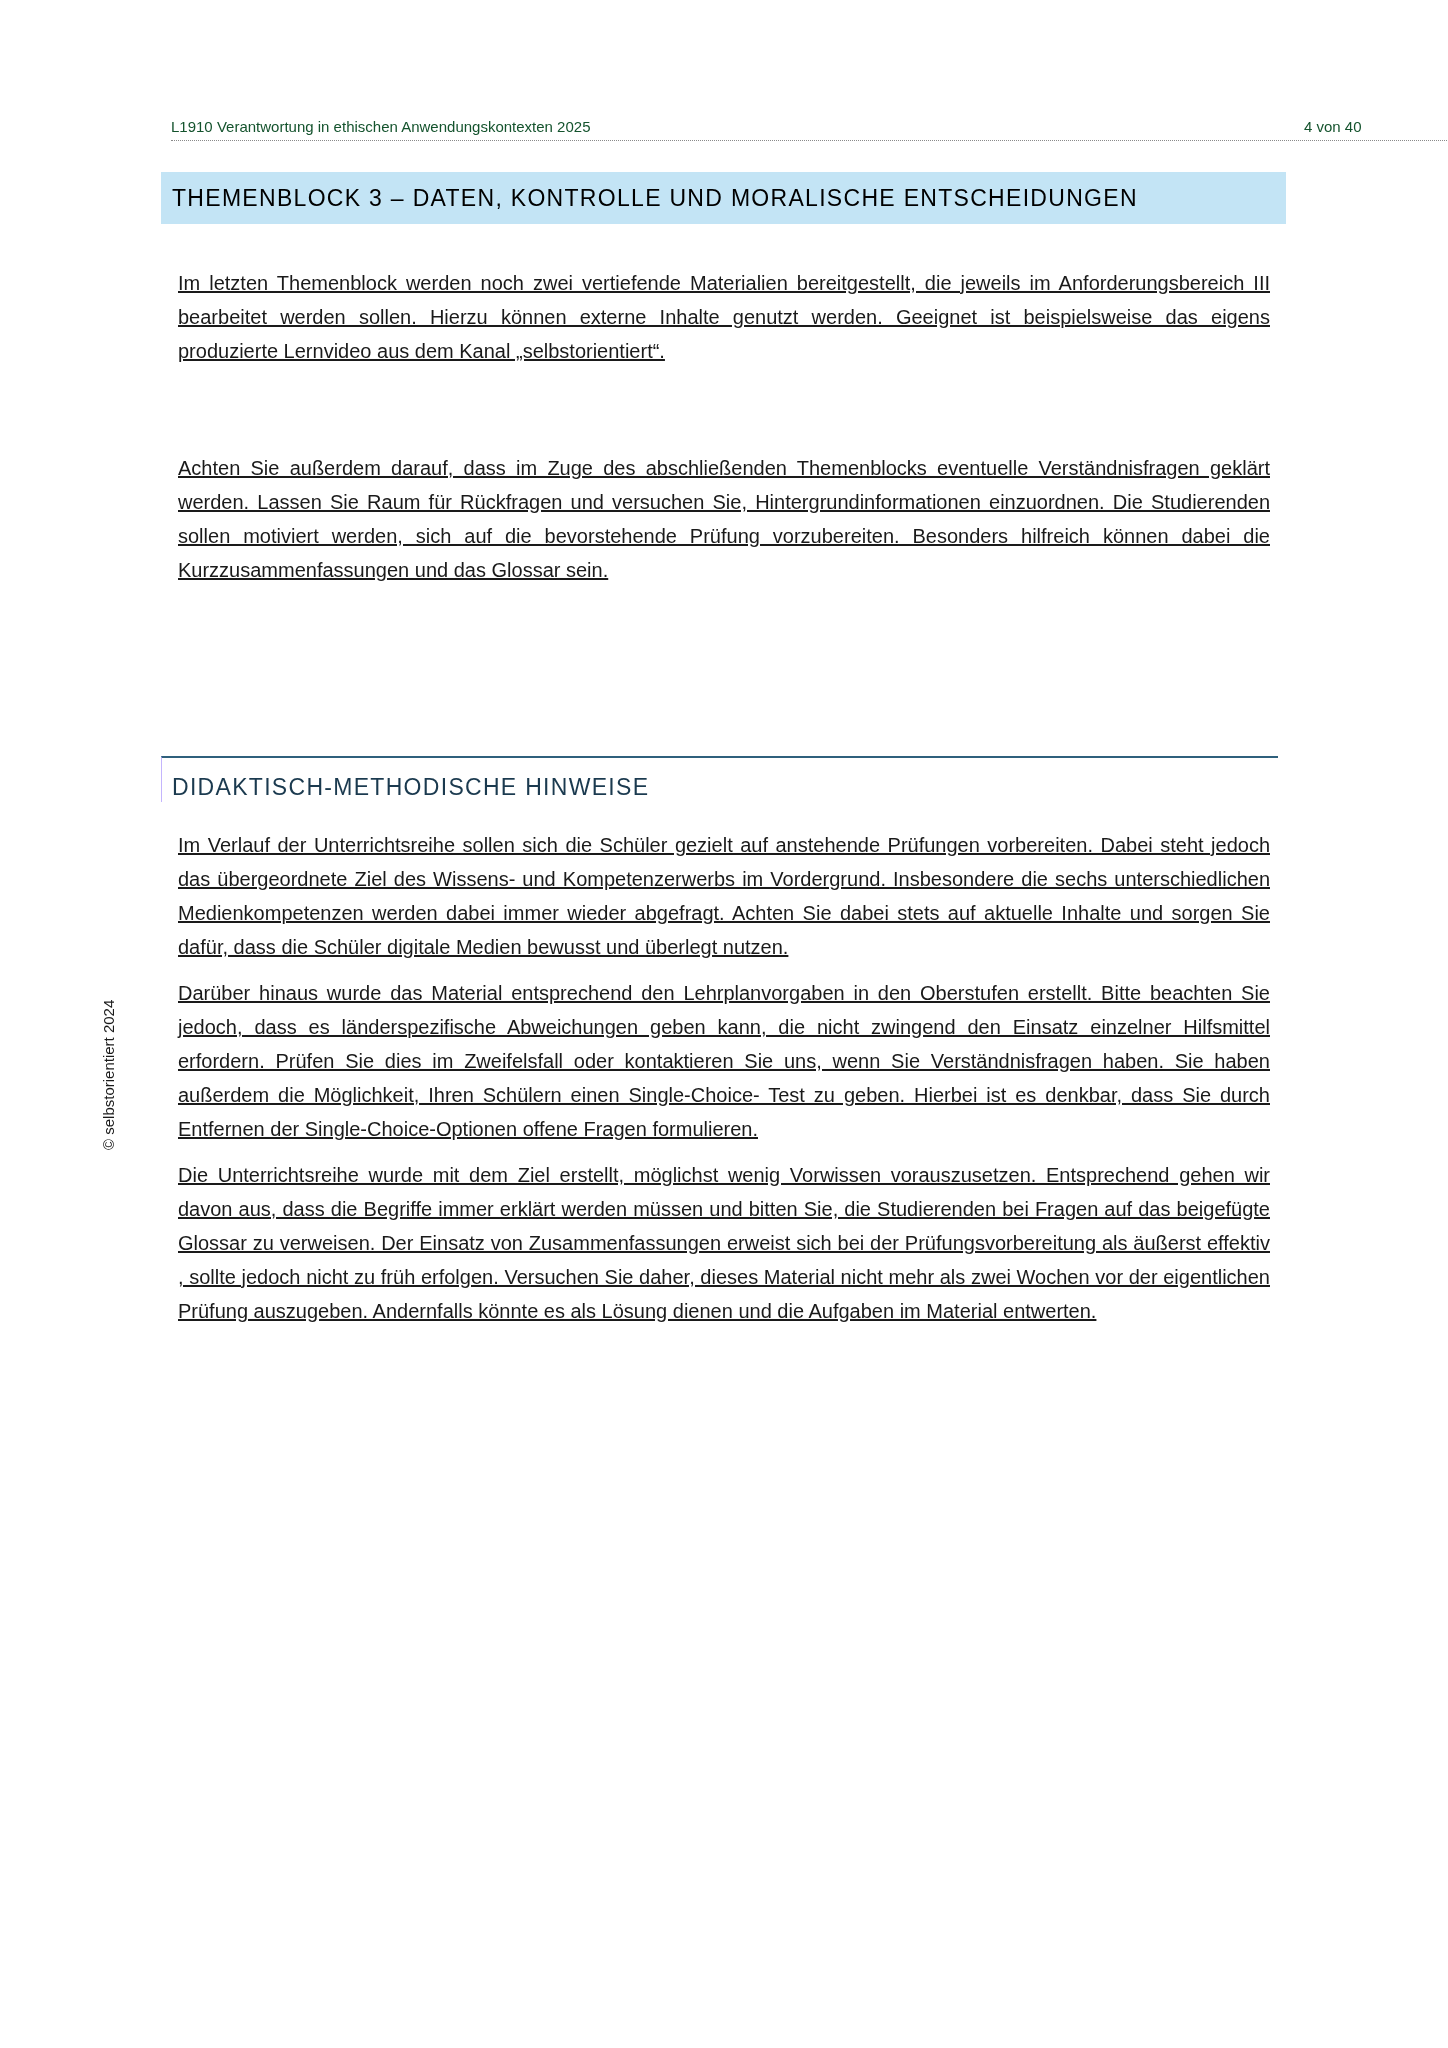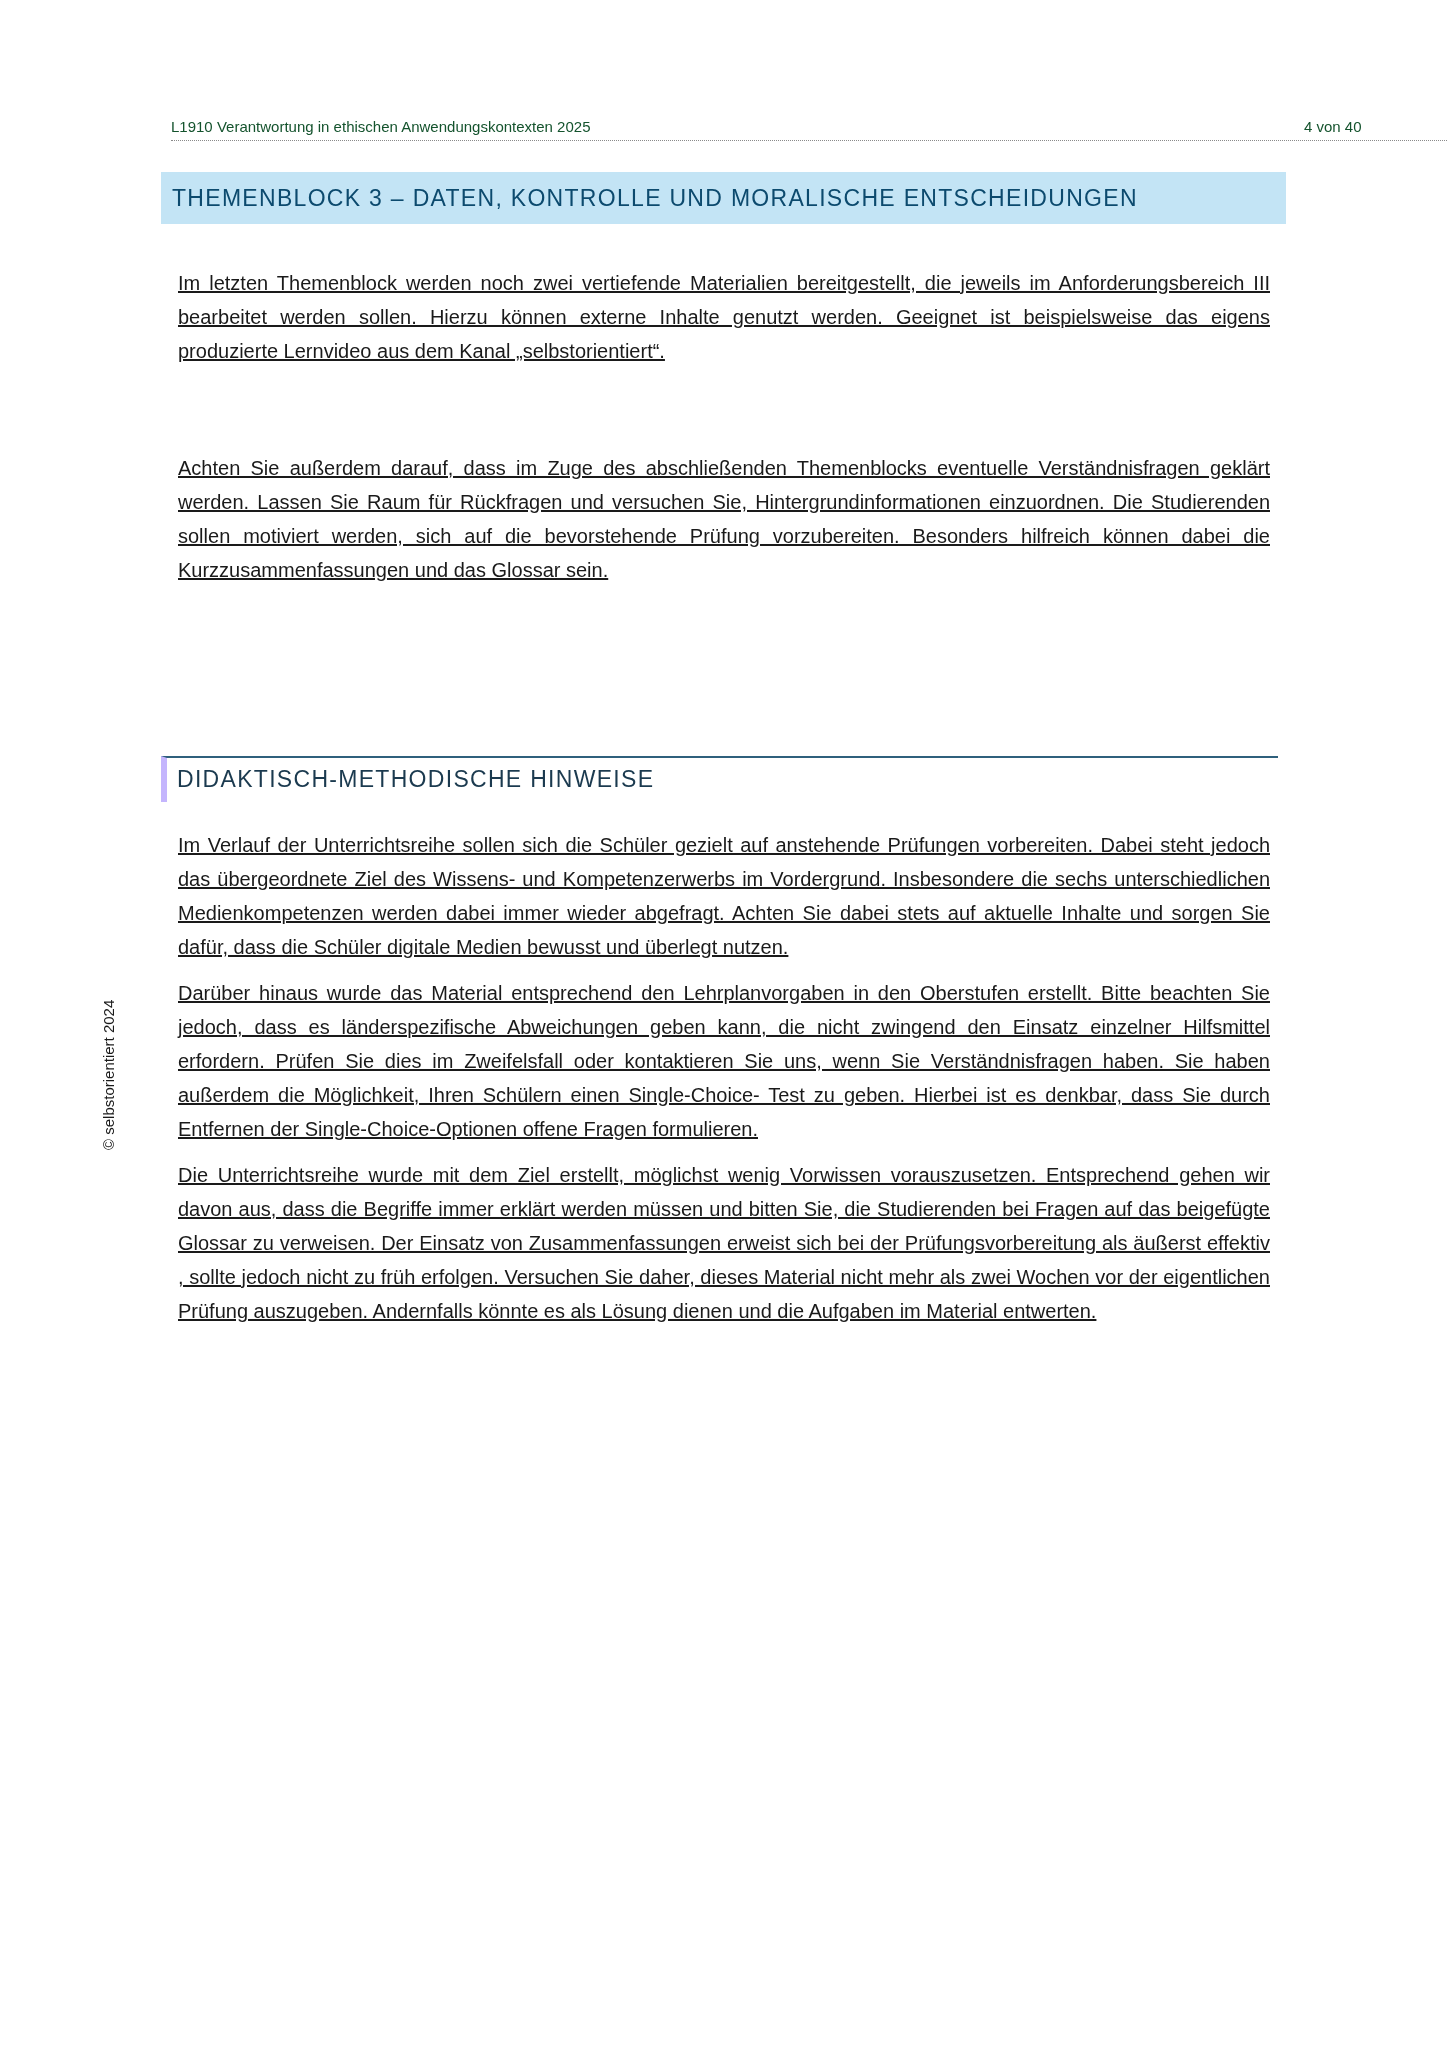--- a/index.html
+++ b/index.html
@@ -41,21 +41,21 @@
       left: 161px;
       top: 172px;
       width: 1125px;
       height: 52px;
       background: #c3e4f5;
       box-sizing: border-box;
       padding-left: 11px;
       font-size: 23px;
       letter-spacing: 1.3px;
       line-height: 52px;
-      color: #0c4a6e;
+      color: #000000;
     }
     .content {
       position: absolute;
       left: 172px;
       width: 1104px;
     }
     .subheading {
       font-weight: bold;
       font-size: 20px;
       line-height: 26px;
@@ -70,24 +70,24 @@
       color: #1a1a1a;
       text-decoration: underline;
     }
     .section-heading {
       position: absolute;
       left: 161px;
       top: 756px;
       width: 1117px;
       height: 46px;
       border-top: 2px solid #2f607c;
-      border-left: 6px solid #c4b5fd;
+      border-left: 1px solid #c4b5fd;
       box-sizing: border-box;
       padding-left: 10px;
-      padding-top: 8px;
+      padding-top: 16px;
       font-size: 23px;
       letter-spacing: 1.3px;
       color: #1b3a4f;
     }
     .side-copyright {
       position: absolute;
       left: 100px;
       top: 1150px;
       transform-origin: 0 0;
       transform: rotate(-90deg);

